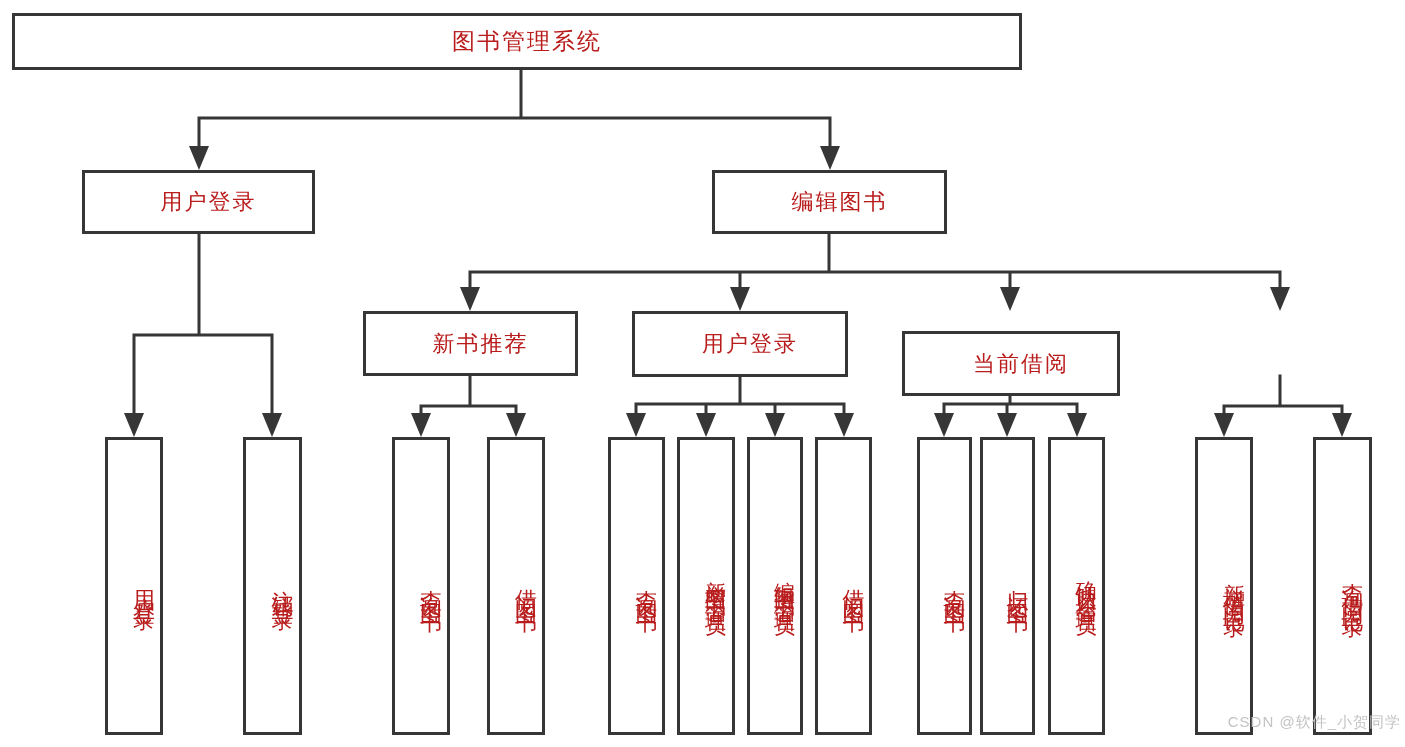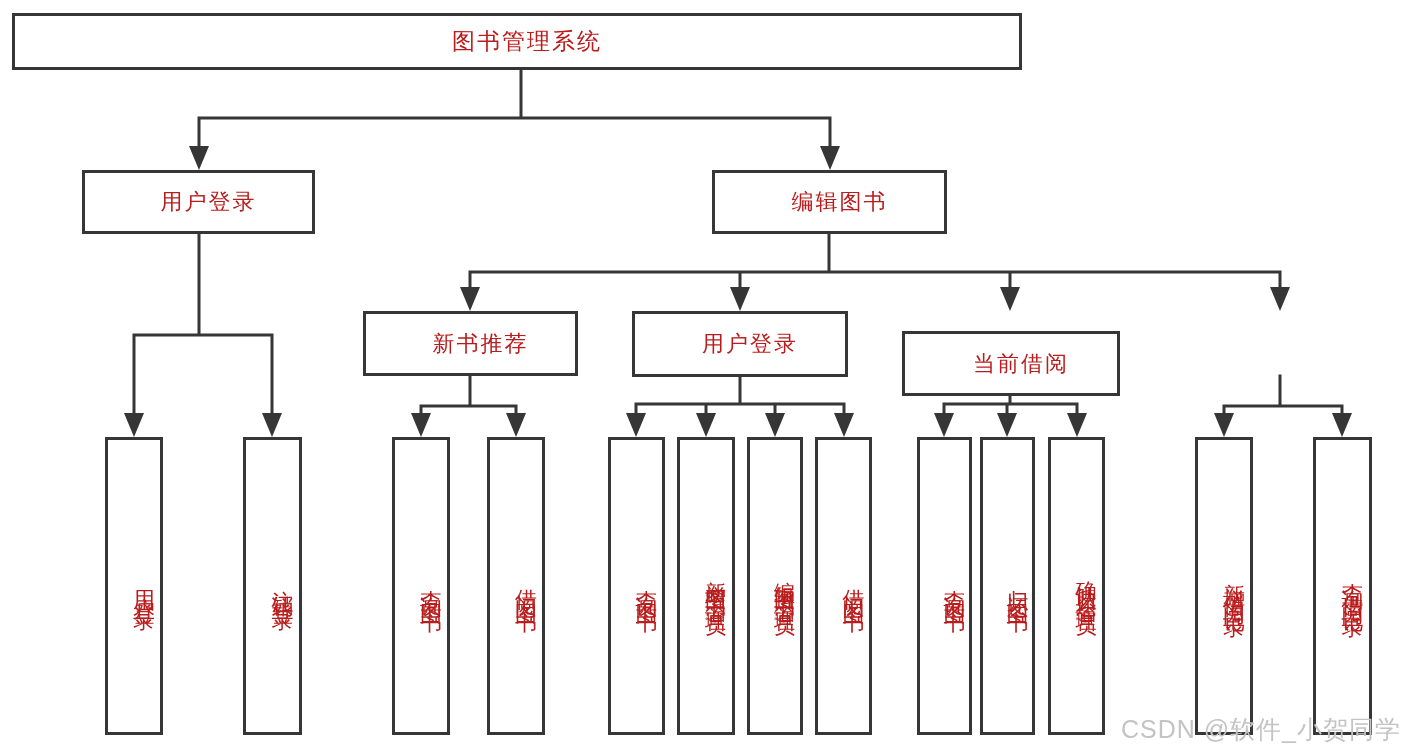--- a/index.html
+++ b/index.html
@@ -40,21 +40,21 @@
     writing-mode: vertical-rl;
     font-size: 22px;
     letter-spacing: 7px;
     line-height: 1;
   }
   .leaf.long { letter-spacing: 5px; font-size: 21px; }
   .watermark {
     position: absolute;
     right: 4px;
     top: 713px;
-    font-size: 25px;
+    font-size: 15px;
     color: #c3c3c3;
     letter-spacing: 1px;
     white-space: nowrap;
   }
 </style>
 </head>
 <body>
 
 <div class="stage">
 

